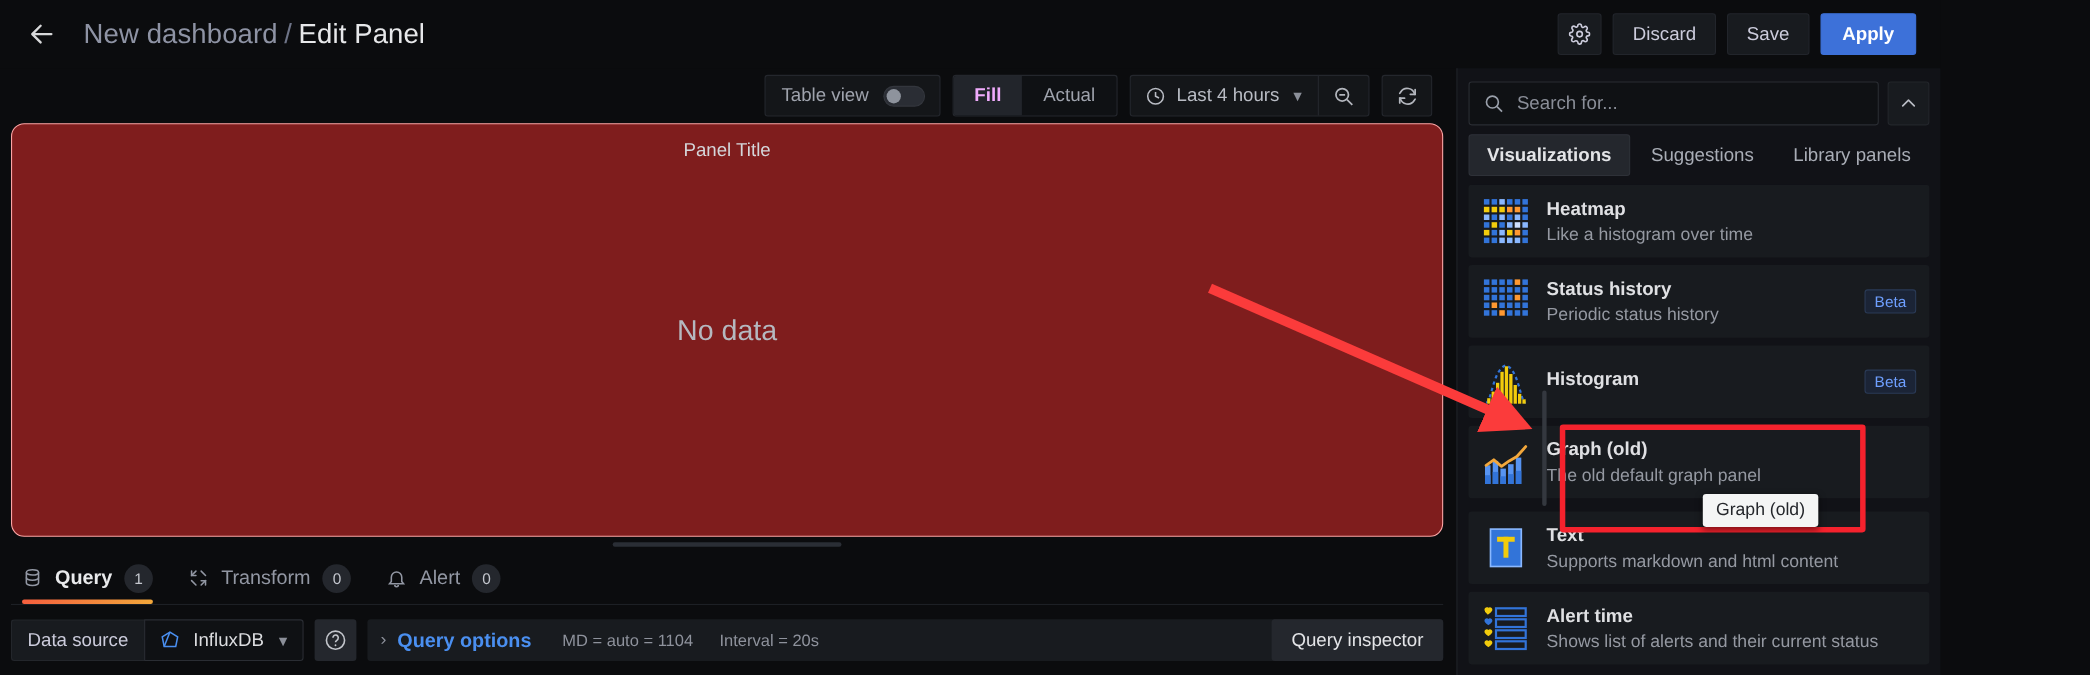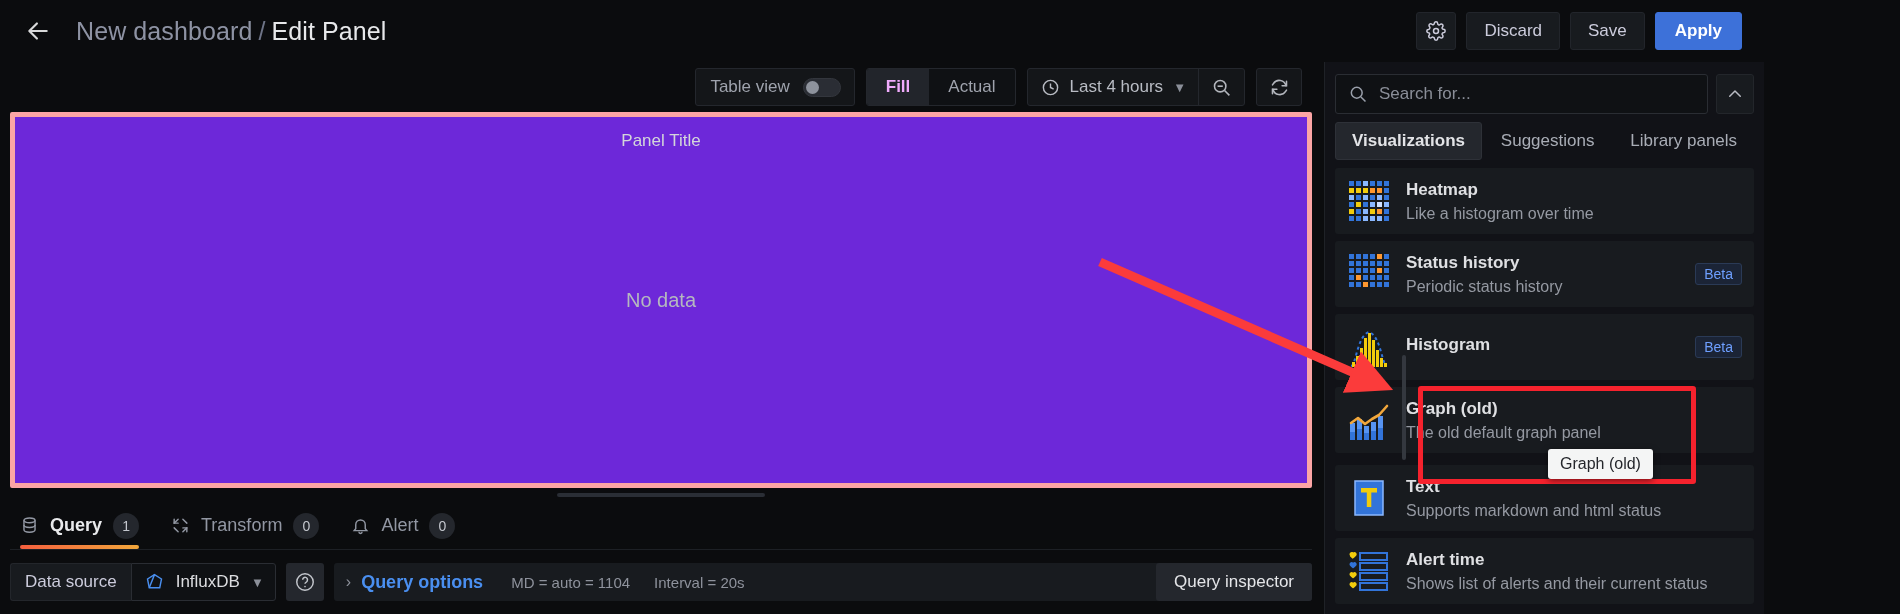--- a/index.html
+++ b/index.html
@@ -80,28 +80,28 @@
     width: 45px; height: 100%; display: flex; align-items: center; justify-content: center;
     cursor: pointer; color: #b3b6bd;
   }
   .refresh-group {
     height: 38px; width: 46px; border: 1px solid #24272d; border-radius: 3px; background: #141619;
     display: flex; align-items: center; justify-content: center; cursor: pointer; color: #b3b6bd;
   }
 
   
   .viz-panel {
-    flex: 1 1 auto; background: #6d28d9; border: 5px solid #fca5a5; border-radius: 2px;
+    flex: 1 1 auto; background: #7f1d1d; border: 1px solid #fca5a5; border-radius: 12px;
     display: flex; flex-direction: column; align-items: center; position: relative; min-height: 0;
   }
   .viz-title { font-size: 17px; color: #d4d6da; margin-top: 14px; font-weight: 500; }
   .viz-nodata {
     position: absolute; top: 0; left: 0; right: 0; bottom: 0;
     display: flex; align-items: center; justify-content: center;
-    font-size: 20px; color: #b5b8bf;
+    font-size: 26px; color: #b5b8bf;
   }
   .drag-handle-wrap { height: 14px; flex: 0 0 14px; display: flex; align-items: center; justify-content: center; }
   .drag-handle { width: 208px; height: 4px; border-radius: 2px; background: #2a2e35; cursor: row-resize; }
 
   
   .qtabs { height: 48px; flex: 0 0 48px; display: flex; align-items: stretch; gap: 0; border-bottom: 1px solid #1d2025; }
   .qtab {
     display: flex; align-items: center; gap: 11px; padding: 0 22px 0 10px; cursor: pointer;
     position: relative; font-size: 18px; color: #9297a3;
   }
@@ -516,21 +516,21 @@
         <div class="viz-item">
           <div class="viz-icon">
             <svg width="42" height="42" viewBox="0 0 42 42">
               <rect x="7" y="4" width="28" height="34" fill="#3274d9" stroke="#8ab8ff" stroke-width="1.5"></rect>
               <rect x="13" y="11" width="16" height="4.5" fill="#f2cc0c"></rect>
               <rect x="18.8" y="11" width="4.5" height="19" fill="#f2cc0c"></rect>
             </svg>
           </div>
           <div class="viz-item-text">
             <div class="viz-item-name">Text</div>
-            <div class="viz-item-desc">Supports markdown and html status</div>
+            <div class="viz-item-desc">Supports markdown and html content</div>
           </div>
         </div>
 
         <div class="viz-item">
           <div class="viz-icon">
             <svg width="42" height="42" viewBox="0 0 42 42">
               <g fill="#f2cc0c">
                 <path d="M2 4 l2.6-2 2.6 2 0 2.2 -2.6 2.6 -2.6-2.6z"></path>
               </g>
               <g>

